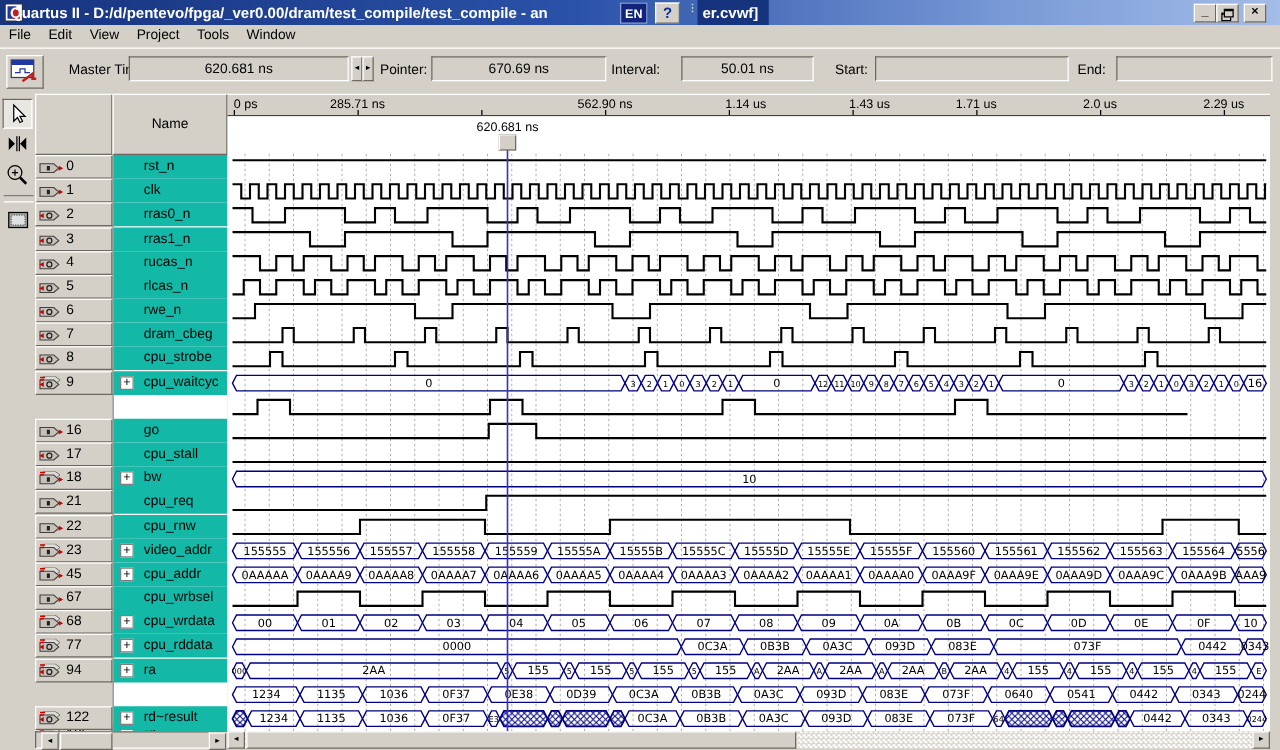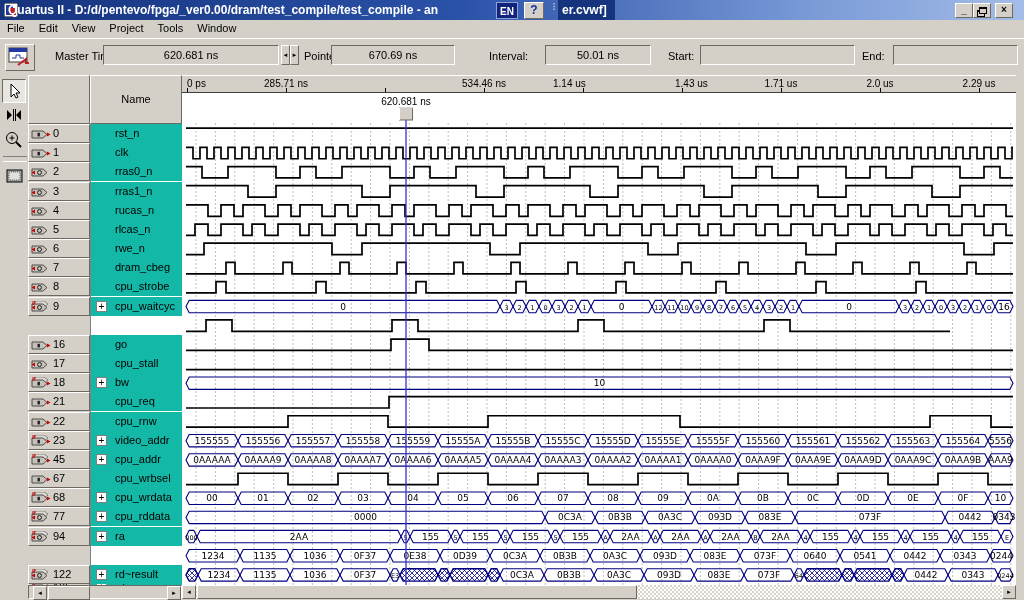--- a/index.html
+++ b/index.html
@@ -90,21 +90,21 @@
 </div>
 
 <div id="menubar" class="abs"><span class="menu-item">File</span><span class="menu-item">Edit</span><span class="menu-item">View</span><span class="menu-item">Project</span><span class="menu-item">Tools</span><span class="menu-item">Window</span></div>
 
 <div id="toolbar" class="abs">
   <span class="abs tb-label" style="left:55px">Master Time Bar:</span>
   <span class="abs tb-box sunken" style="left:103px;width:176px">620.681 ns</span>
   <span class="abs spin-btn raised" style="left:281px">◄</span>
   <span class="abs spin-btn raised" style="left:290px">►</span>
   <span class="abs tb-label" style="left:304px">Pointer:</span>
-  <span class="abs tb-box sunken" style="left:331px;width:124px">670.69 ns</span>
+  <span class="abs tb-box sunken" style="left:345px;width:140px">670.69 ns</span>
   <span class="abs tb-label" style="left:489px">Interval:</span>
   <span class="abs tb-box sunken" style="left:545px;width:106px">50.01 ns</span>
   <span class="abs tb-label" style="left:668px">Start:</span>
   <span class="abs tb-box sunken" style="left:700px;width:155px"></span>
   <span class="abs tb-label" style="left:862px">End:</span>
   <span class="abs tb-box sunken" style="left:893px;width:125px"></span>
 </div>
 
 <div id="main-border" class="abs"></div>
 
@@ -480,25 +480,25 @@
     </div>
   </div>
 
 <div id="ruler" class="abs">
     <span class="tick-label" style="left: 5px;">0 ps</span>
     <span class="tick-mark" style="left: 5px;"></span>
     <span class="tick-label" style="left: 74px; width: 60px; text-align: center;">285.71 ns</span>
     <span class="tick-mark" style="left: 104px;"></span>
     <span class="tick-label" style="left: 173px; width: 60px; text-align: center; margin-top: 24px;">571.42 ns</span>
     <span class="tick-mark" style="left: 203px;"></span>
-    <span class="tick-label" style="left: 272px; width: 60px; text-align: center;">534.46 ns</span>
+    <span class="tick-label" style="left: 272px; width: 60px; text-align: center;">562.90 ns</span>
     <span class="tick-mark" style="left: 302px;"></span>
-    <span class="tick-label" style="left: 371px; width: 60px; text-align: left;">1.14 us</span>
+    <span class="tick-label" style="left: 371px; width: 60px; text-align: right;">1.14 us</span>
     <span class="tick-mark" style="left: 401px;"></span>
-    <span class="tick-label" style="left: 493px; width: 60px; text-align: left;">1.43 us</span>
+    <span class="tick-label" style="left: 470px; width: 60px; text-align: right;">1.43 us</span>
     <span class="tick-mark" style="left: 500px;"></span>
     <span class="tick-label" style="left: 569px; width: 60px; text-align: center;">1.71 us</span>
     <span class="tick-mark" style="left: 599px;"></span>
     <span class="tick-label" style="left: 668px; width: 60px; text-align: center;">2.0 us</span>
     <span class="tick-mark" style="left: 698px;"></span>
     <span class="tick-label" style="left: 767px; width: 60px; text-align: center;">2.29 us</span>
     <span class="tick-mark" style="left: 797px;"></span>
   </div>
 <div id="wave-bg" class="abs"></div>
 <svg id="wave-svg" class="abs" width="834" height="492">

